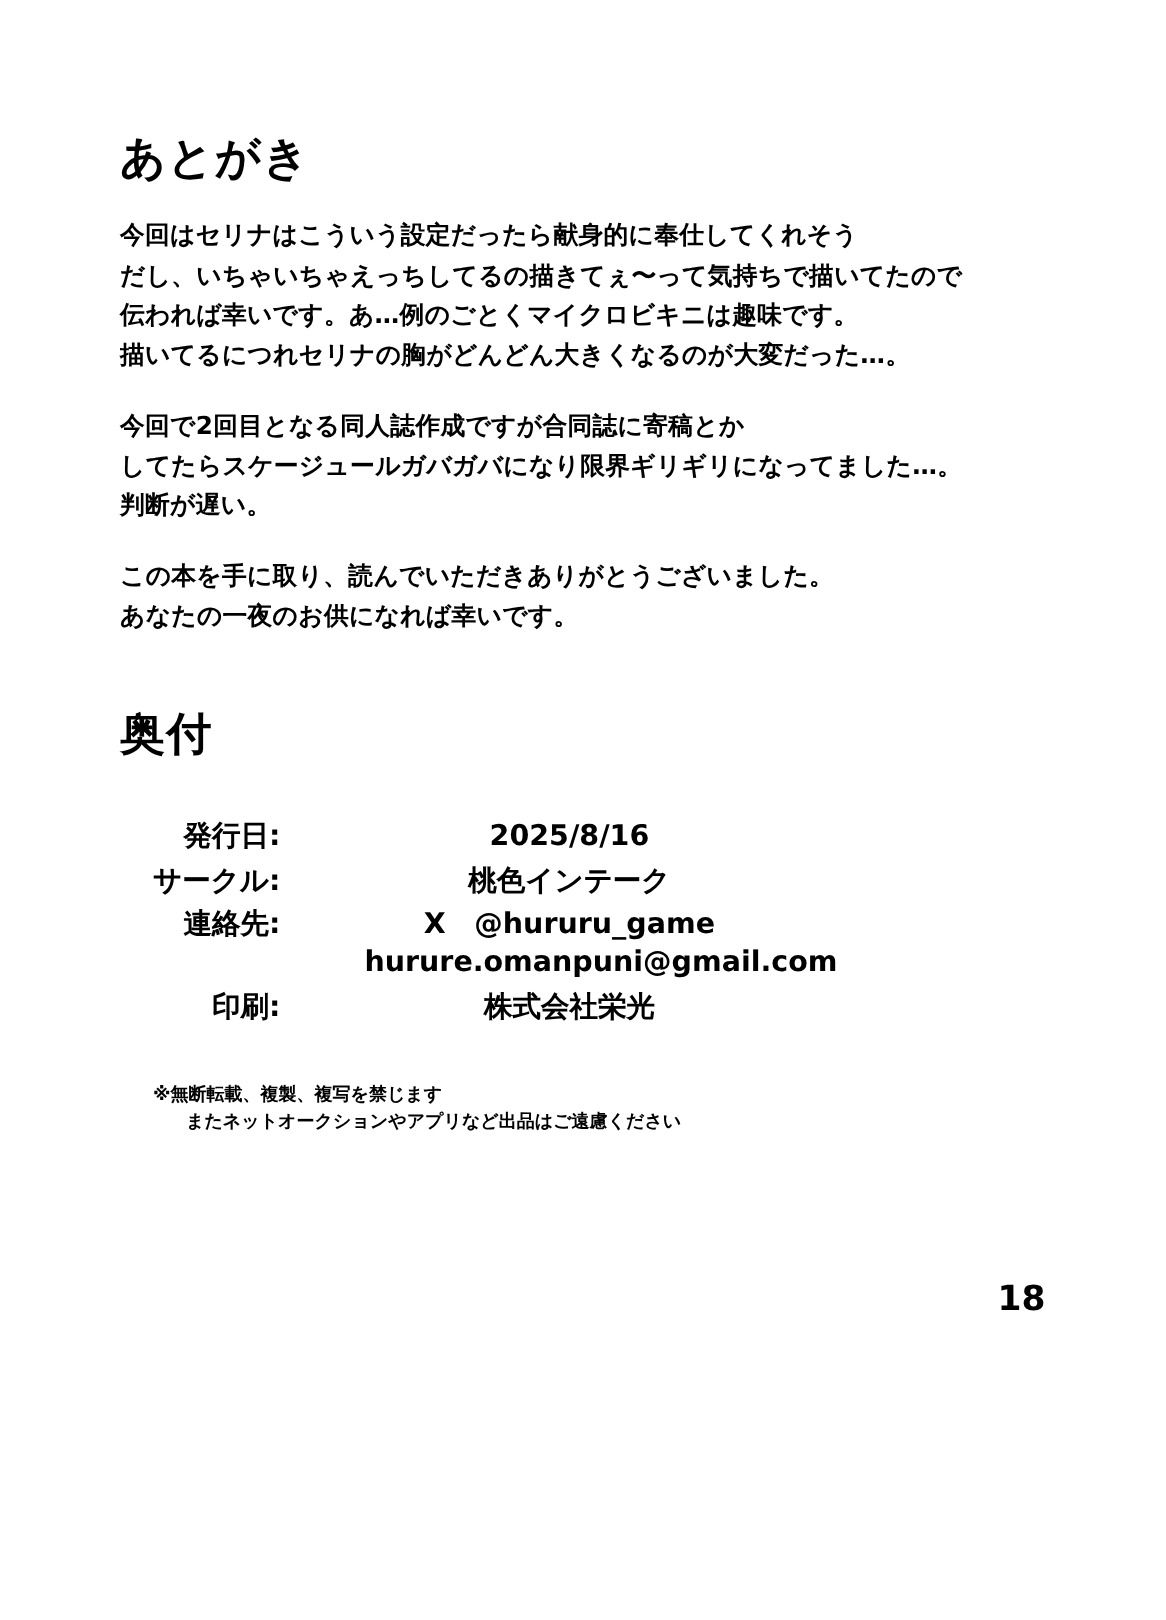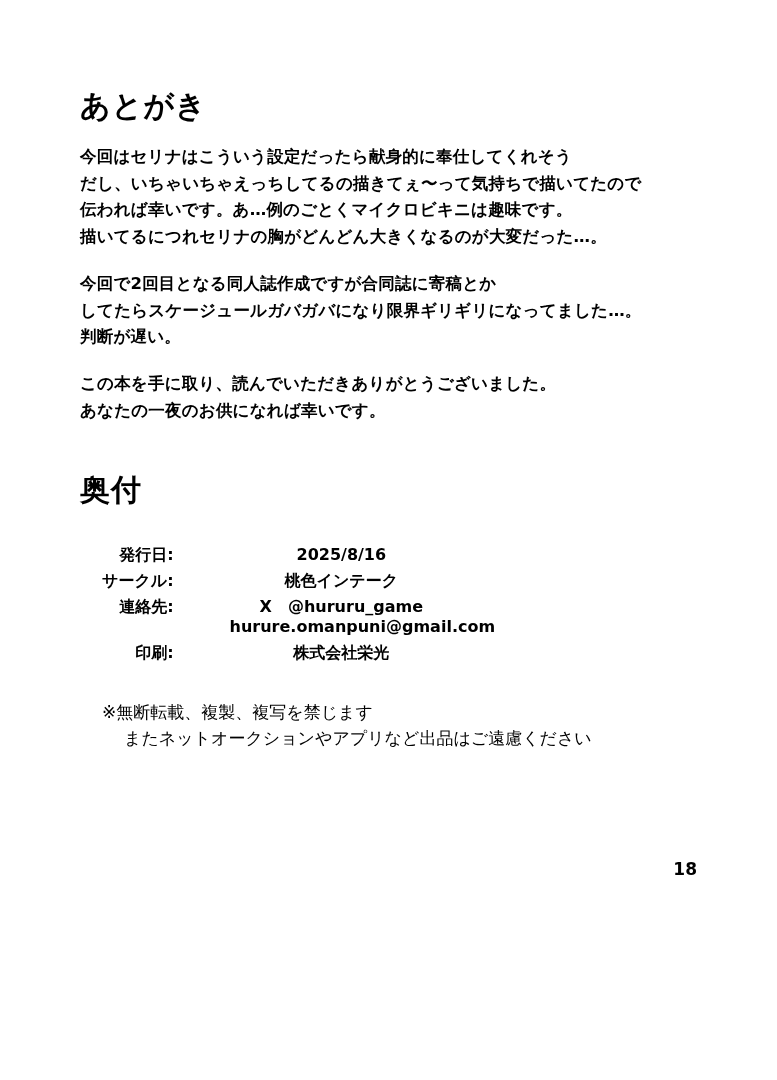--- a/index.html
+++ b/index.html
@@ -47,21 +47,21 @@
   }
   #colophon-heading {
     margin-top: 48px;
   }
   .colophon-table {
     margin-top: 34px;
     margin-left: 22px;
     border-collapse: collapse;
   }
   .colophon-table td {
-    font-size: 16px;
+    font-size: 19px;
     font-weight: bold;
     padding: 2.5px 0;
     vertical-align: top;
     line-height: 1.3;
   }
   .col-label {
     text-align: right;
     white-space: nowrap;
     padding-right: 14px !important;
   }
@@ -74,33 +74,33 @@
     padding-left: 42px;
   }
   .notes {
     margin-top: 34px;
     margin-left: 22px;
   }
   .note-block {
     margin-top: 26px;
   }
   .note-line {
-    font-size: 17px;
-    font-weight: normal;
+    font-size: 12px;
+    font-weight: bold;
     line-height: 1.5;
     white-space: nowrap;
   }
   .note-line.indent {
     padding-left: 22px;
   }
   .page-number {
     position: absolute;
     right: 80px;
     bottom: 44px;
-    font-size: 17px;
+    font-size: 23px;
     font-weight: bold;
     margin-left: 44px;
   }
 </style>
 </head>
 <body>
 
 <div class="page">
 
   <h1 class="heading" id="afterword-heading">あとがき</h1>

